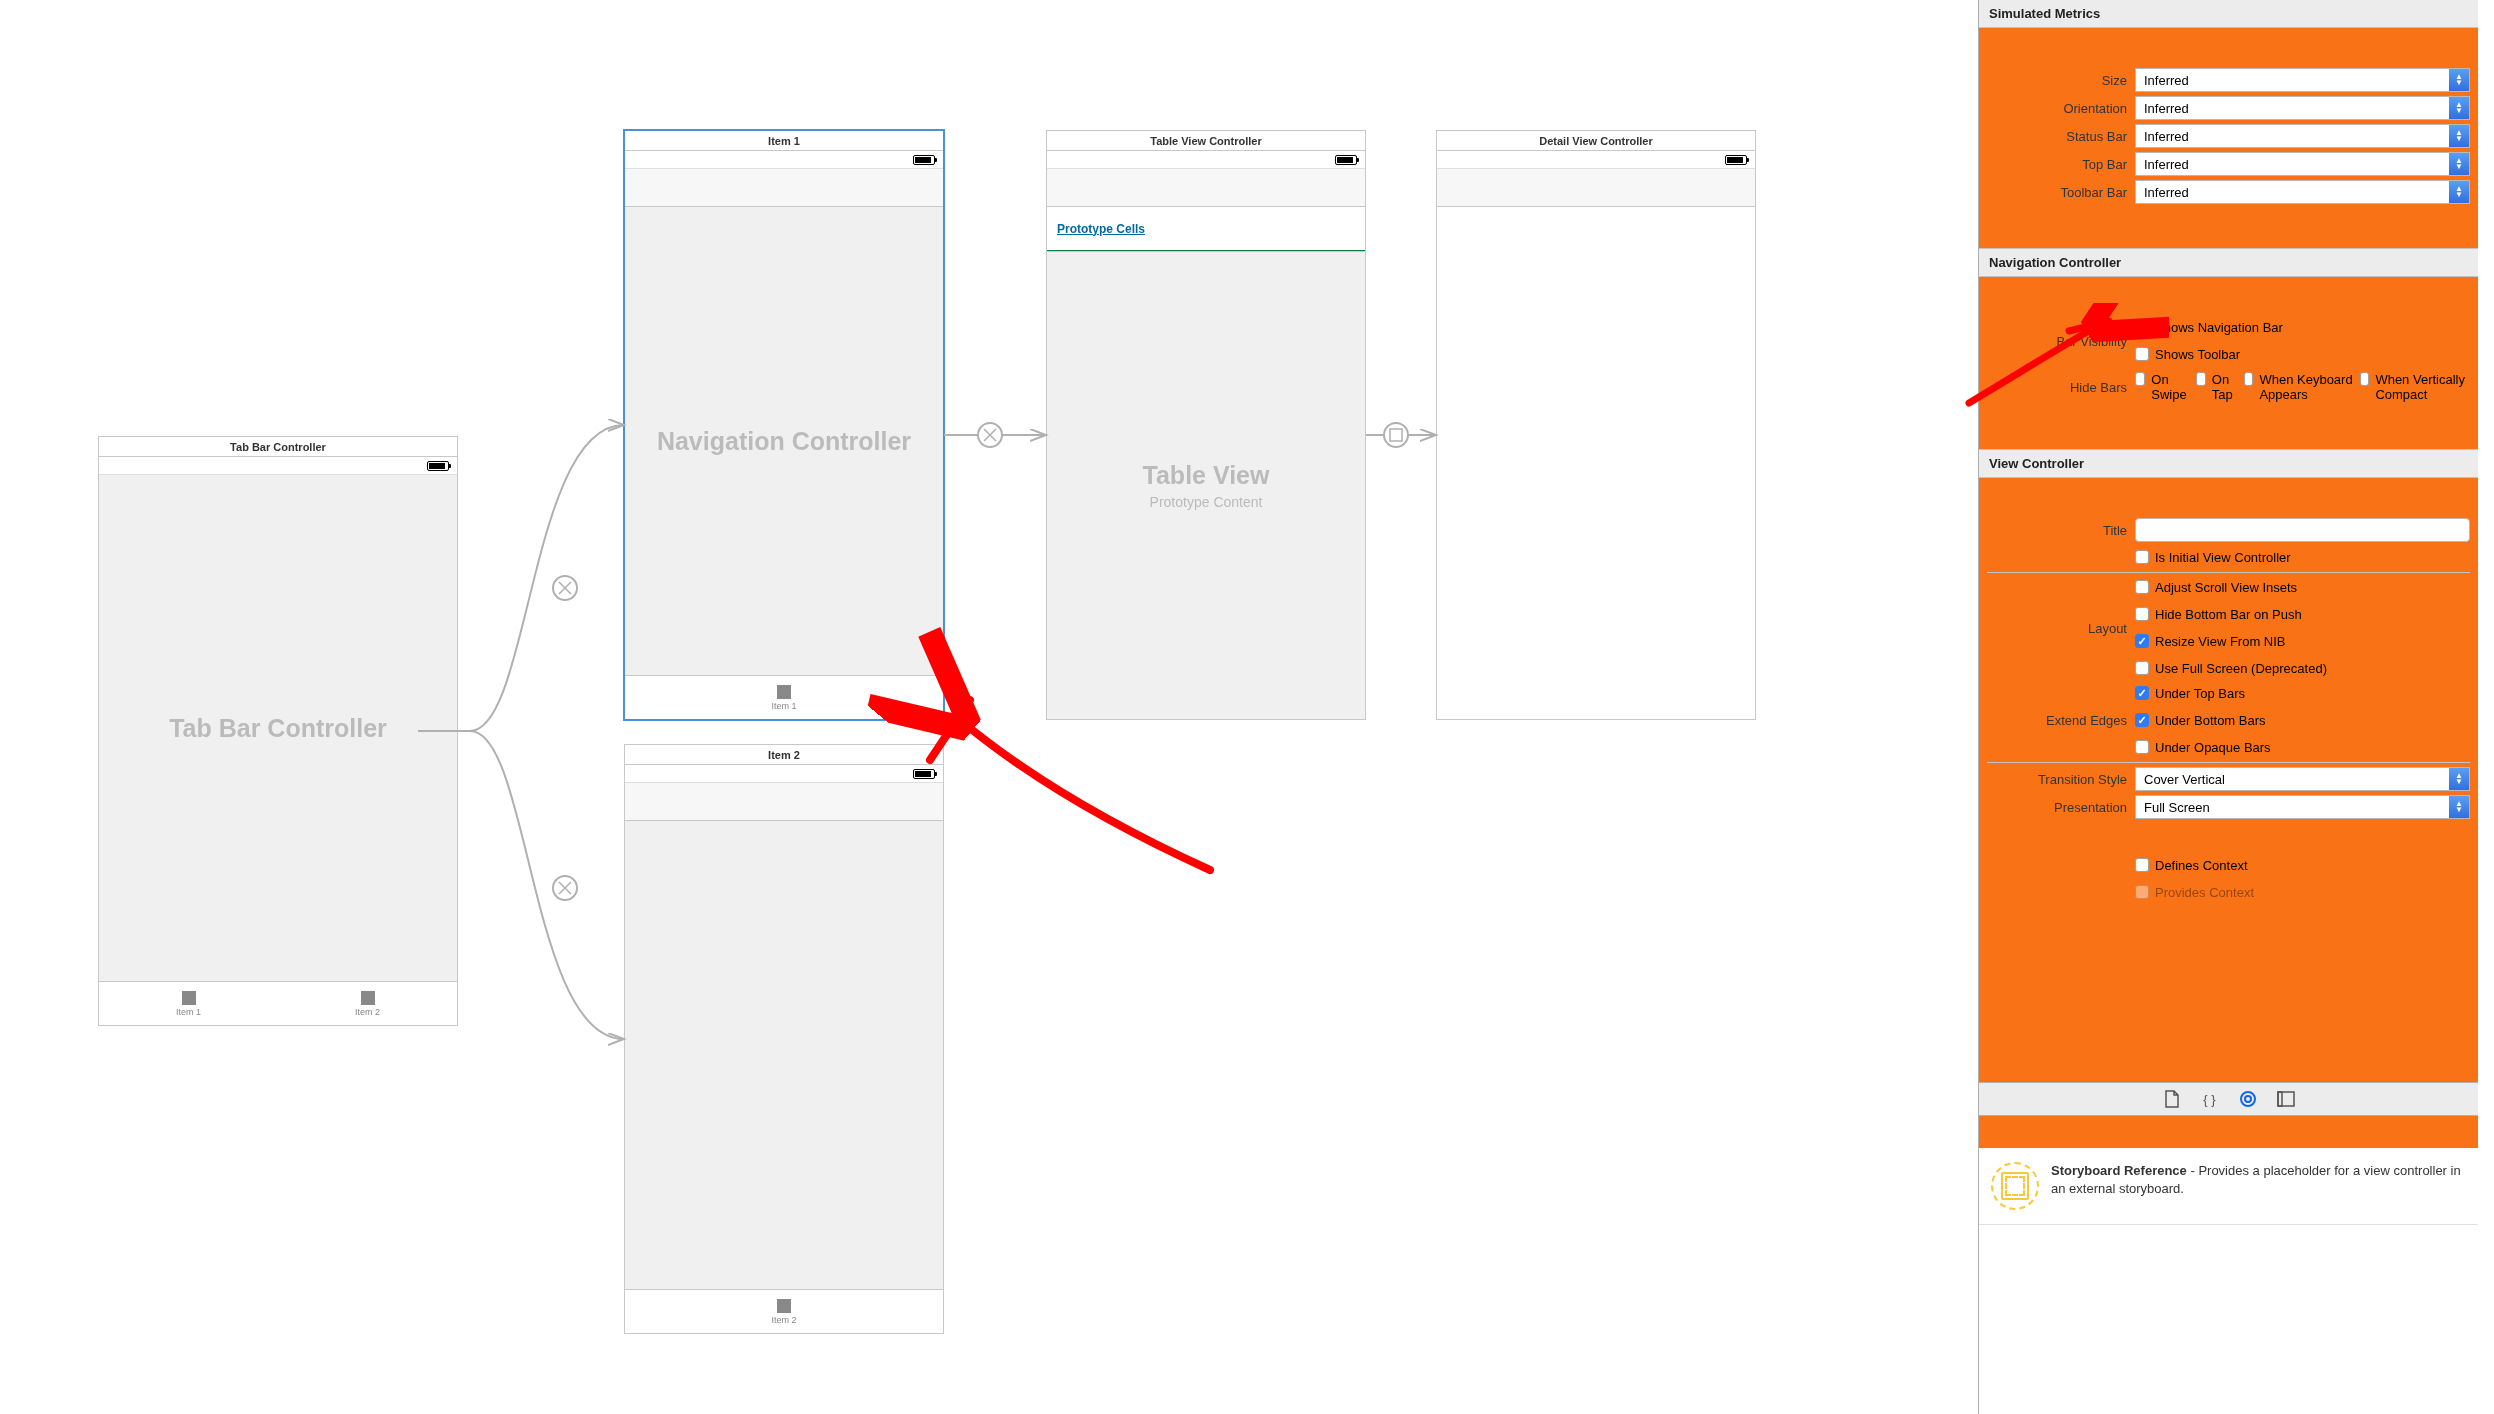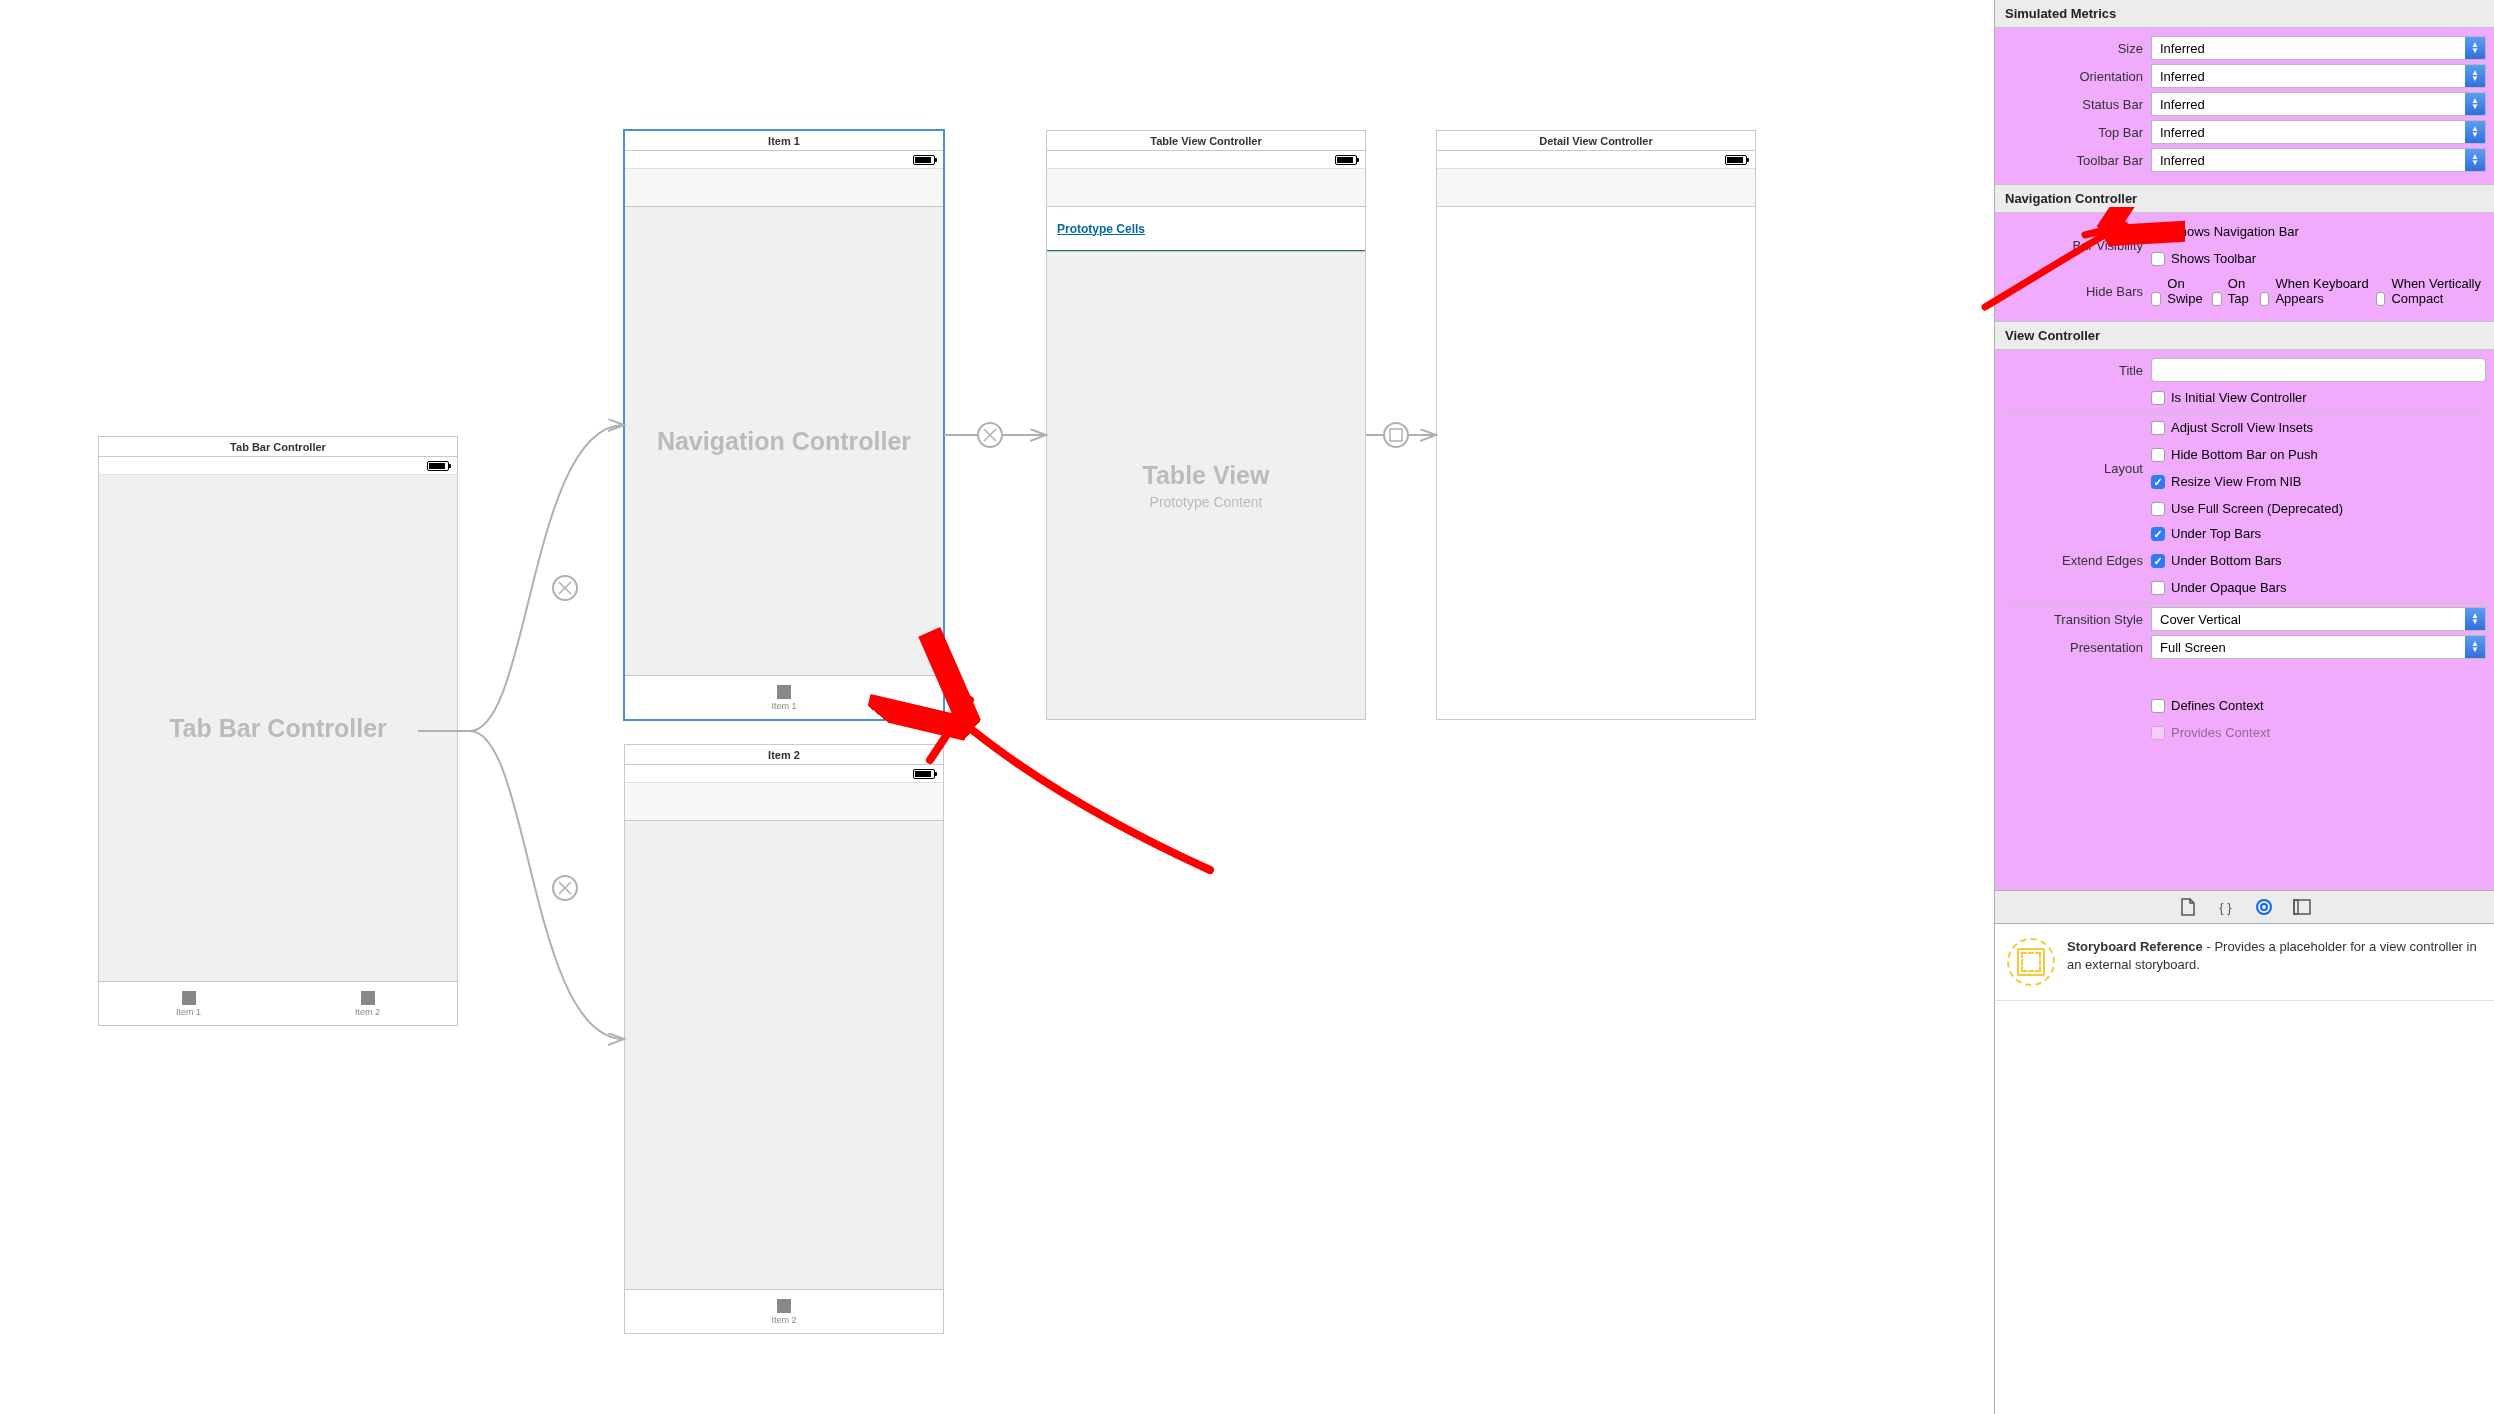--- a/index.html
+++ b/index.html
@@ -32,39 +32,39 @@
 .bottom-tab-label { height:44px; border-top:1px solid #c8c8c8; background:#fff; display:flex; flex-direction:column; align-items:center; justify-content:center; gap:2px; }
 .bottom-tab-label .sq { width:14px; height:14px; background:#888; }
 .bottom-tab-label .lbl { font-size:9px; color:#888; }
 
 .proto-cells-row { height:44px; background:#fff; border-bottom:1px solid #15803d; padding-left:10px; display:flex; align-items:center; font-size:12px; font-weight:600; color:#0369a1;text-decoration:underline; }
 
 
 .connectors { position:absolute; left:0; top:0; width:100%; height:100%; pointer-events:none; }
 
 
-.inspector { position: absolute; right: 0; top: 0; width: 500px; bottom: 0; background: #f0abfc; border-left: 1px solid #b0b0b0; display:flex; flex-direction:column; font-size:13px; }
+.inspector { position: absolute; right: 16px; top: 0; width: 500px; bottom: 0; background: #f97316; border-left: 1px solid #b0b0b0; display:flex; flex-direction:column; font-size:13px;gap:32px; }
 .section-header { font-weight: 700; padding: 6px 10px; color:#222; background:#ececec; border-top:1px solid #c3c3c3; border-bottom:1px solid #c3c3c3; }
 .section-header.first { border-top:none; }
 .section-body { padding: 4px 8px 8px; }
 .row { display:flex; align-items:center; margin: 4px 0; min-height:22px; }
 .row-label { width: 148px; text-align: right; padding-right: 8px; color:#333; }
 .row-control { flex:1; display:flex; align-items:center; gap:6px; }
 .select-wrap { flex:1; position:relative; display:flex; border:1px solid #b8b8b8; border-radius:0; background:#fff; height:24px; overflow:hidden; }
 .select-wrap input { border:none; outline:none; padding:0 8px; flex:1; font-size:13px; background:transparent; }
 .select-caret { width:20px; background: linear-gradient(#5a9ff3,#2f6fe0); display:flex; flex-direction:column; align-items:center; justify-content:center; color:#fff; font-size:8px; line-height:6px; }
 .select-caret::before{content:"▲"; display:block; }
 .select-caret::after{content:"▼"; display:block; }
 .text-input { flex:1; border:1px solid #b8b8b8; border-radius:4px; height:24px; padding:0 8px; background:#fff; outline:none; font-size:13px; }
 
 .chk { width:14px; height:14px; border:1px solid #a0a0a0; border-radius:3px; background:#fff; display:inline-flex; align-items:center; justify-content:center; }
 .chk.checked { background:#2f7bf6; border-color:#2f7bf6; }
 .chk.checked::after { content:"✓"; color:#fff; font-size:11px; line-height:1; font-weight:700; }
 .chk-label { margin-left:6px; }
-.chkrow { display:flex; align-items:flex-end; margin:3px 0; }
+.chkrow { display:flex; align-items:flex-start; margin:3px 0; }
 
 .divider { height:1px; background:#c3c3c3; margin:4px 0; }
 
 
 .inspector-toolbar { height:34px; border-top:1px solid #b0b0b0; border-bottom:1px solid #b0b0b0; background:#ececec; display:flex; align-items:center; justify-content:center; gap:14px; }
 .tb-btn { width:24px; height:22px; display:flex; align-items:center; justify-content:center; color:#555; border-radius:4px; }
 .tb-btn.active { color:#1068e8; }
 
 
 .library { flex:1; background:#fff; overflow:hidden; }

